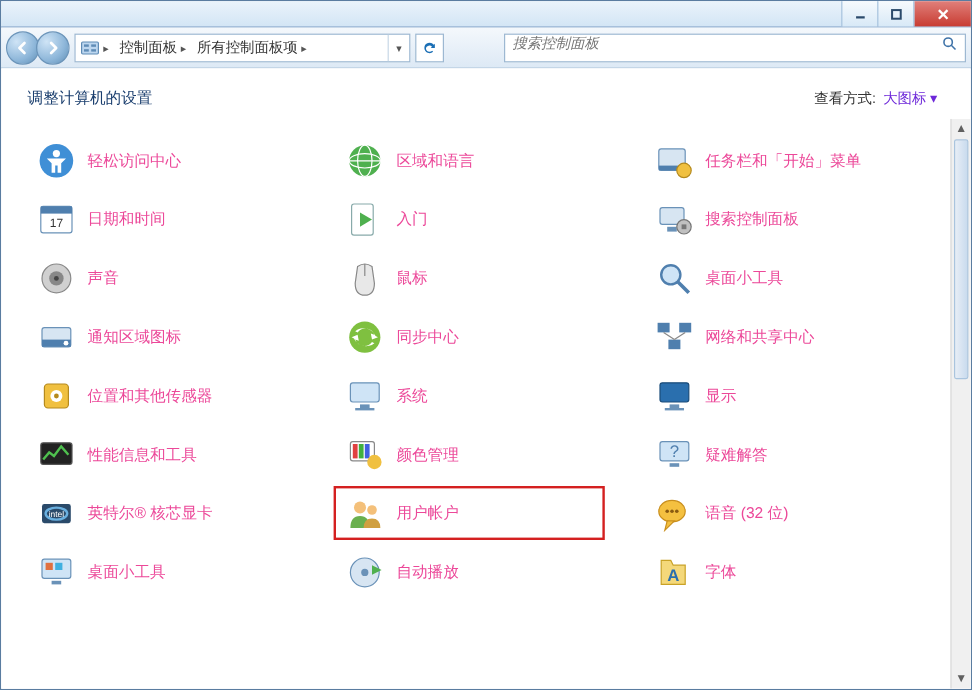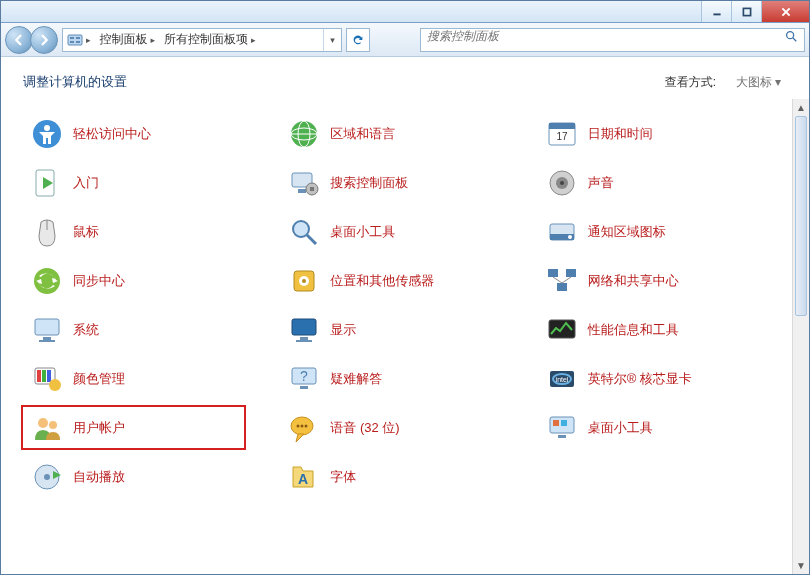--- a/index.html
+++ b/index.html
@@ -20,27 +20,27 @@
 .addrbar .chev { font-size:9px; color:#555; }
 .addrbar .dd { width:18px; display:flex; align-items:center; justify-content:center; border-left:1px solid #c7d7e7; height:100%; }
 .refresh { width:24px; height:24px; border:1px solid #9db8d2; background:#fff; display:flex; align-items:center; justify-content:center; color:#1b6fb5; }
 .searchbox { flex:1; height:24px; border:1px solid #9db8d2; background:#fff; display:flex; align-items:flex-start; padding:0 6px;margin-left:46px; }
 .searchbox input { border:none; outline:none; flex:1; font-size:12px; color:#888; font-style:italic; background:transparent; }
 .searchbox .mag { color:#3f73a8; }
 
 .content { flex:1; background:#fff; display:flex; flex-direction:column; overflow:hidden; }
 .header { display:flex; justify-content:space-between; align-items:center; padding:16px 28px 8px 22px; }
 .header h1 { font-size:13px; font-weight:normal; color:#1a3e6e; }
-.view { font-size:12px; color:#333; display:flex; align-items:center; gap:20px; }
-.view a { color:#737373; text-decoration:none; display:flex; align-items:center; gap:3px; }
+.view { font-size:12px; color:#333; display:flex; align-items:center; gap:6px; }
+.view a { color:#6d28d9; text-decoration:none; display:flex; align-items:center; gap:3px; }
 
 .grid { flex:1; padding:10px 18px 0 28px; display:grid; grid-template-columns: repeat(3, 1fr); grid-auto-rows: 49px; column-gap:10px; row-gap:0; overflow-y:auto; position:relative; }
 .item { display:flex; align-items:center; gap:10px; cursor:pointer; }
 .item .ico { width:34px; height:34px; flex:0 0 34px; display:flex; align-items:center; justify-content:flex-end; }
-.item .lbl { font-size:13px; color:#b91c1c; }
+.item .lbl { font-size:13px; color:#ec4899; }
 .highlight { position:relative; }
 .highlight::before { content:""; position:absolute; left:-8px; top:2px; right:30px; bottom:2px; border:2px solid #d42020; pointer-events:none; }
 
 .scrollbar-gutter { position:absolute; right:0; top:0; bottom:0; width:17px; background:#f0f0f0; border-left:1px solid #d9d9d9; }
 .scroll-up,.scroll-down { height:17px; display:flex; align-items:center; justify-content:center; color:#606060; font-size:10px; }
 .scroll-thumb { position:absolute; left:2px; right:2px; top:17px; height:200px; background:linear-gradient(to right,#e8eef6,#c9dbee); border:1px solid #a9c4de; border-radius:2px; }
 
 
 .ico svg { width:32px; height:32px; }
 </style>
@@ -154,20 +154,30 @@
               <ellipse cx="16" cy="16" rx="13" ry="6" fill="none" stroke="#fff"></ellipse>
               <ellipse cx="16" cy="16" rx="6" ry="13" fill="none" stroke="#fff"></ellipse>
               <line x1="3" y1="16" x2="29" y2="16" stroke="#fff"></line>
             </svg>
           </span>
           <span class="lbl">区域和语言</span>
         </div>
         <div class="item">
           <span class="ico">
             <svg viewBox="0 0 32 32">
+              <rect x="3" y="6" width="22" height="18" rx="2" fill="#d7e5f2" stroke="#6a92b8"></rect>
+              <rect x="3" y="20" width="22" height="4" fill="#4f7fae"></rect>
+              <circle cx="24" cy="24" r="6" fill="#f0c040" stroke="#b58a1e"></circle>
+            </svg>
+          </span>
+          <span class="lbl">任务栏和「开始」菜单</span>
+        </div>
+        <div class="item">
+          <span class="ico">
+            <svg viewBox="0 0 32 32">
               <rect x="3" y="5" width="26" height="22" rx="2" fill="#fff" stroke="#6a92b8"></rect>
               <rect x="3" y="5" width="26" height="6" fill="#4f7fae"></rect>
               <text x="16" y="22" text-anchor="middle" font-size="10" fill="#333">17</text>
             </svg>
           </span>
           <span class="lbl">日期和时间</span>
         </div>
         <div class="item">
           <span class="ico">
             <svg viewBox="0 0 32 32">
@@ -228,46 +238,46 @@
         </div>
         <div class="item">
           <span class="ico">
             <svg viewBox="0 0 32 32">
               <circle cx="16" cy="16" r="13" fill="#7fc040"></circle>
               <path d="M10 12 A8 8 0 0 1 24 14 l-3-1 1 5 5-2-2-1 A11 11 0 0 0 8 11z" fill="#fff"></path>
               <path d="M22 20 A8 8 0 0 1 8 18 l3 1-1-5-5 2 2 1 A11 11 0 0 0 24 21z" fill="#fff"></path>
             </svg>
           </span>
           <span class="lbl">同步中心</span>
-        </div>
-        <div class="item">
-          <span class="ico">
-            <svg viewBox="0 0 32 32">
-              <rect x="6" y="6" width="20" height="20" rx="3" fill="#f0c040" stroke="#b58a1e"></rect>
-              <circle cx="16" cy="16" r="5" fill="#fff"></circle>
-              <circle cx="16" cy="16" r="2" fill="#b58a1e"></circle>
-            </svg>
-          </span>
-          <span class="lbl">位置和其他传感器</span>
         </div>
         <div class="item">
           <span class="ico">
             <svg viewBox="0 0 32 32">
               <rect x="2" y="4" width="10" height="8" fill="#4f7fae"></rect>
               <rect x="20" y="4" width="10" height="8" fill="#4f7fae"></rect>
               <rect x="11" y="18" width="10" height="8" fill="#4f7fae"></rect>
               <line x1="7" y1="12" x2="16" y2="18" stroke="#888"></line>
               <line x1="25" y1="12" x2="16" y2="18" stroke="#888"></line>
             </svg>
           </span>
           <span class="lbl">网络和共享中心</span>
         </div>
         <div class="item">
           <span class="ico">
             <svg viewBox="0 0 32 32">
+              <rect x="6" y="6" width="20" height="20" rx="3" fill="#f0c040" stroke="#b58a1e"></rect>
+              <circle cx="16" cy="16" r="5" fill="#fff"></circle>
+              <circle cx="16" cy="16" r="2" fill="#b58a1e"></circle>
+            </svg>
+          </span>
+          <span class="lbl">位置和其他传感器</span>
+        </div>
+        <div class="item">
+          <span class="ico">
+            <svg viewBox="0 0 32 32">
               <rect x="4" y="5" width="24" height="16" rx="2" fill="#cfe4f6" stroke="#6a92b8"></rect>
               <rect x="12" y="23" width="8" height="3" fill="#6a92b8"></rect>
               <rect x="8" y="26" width="16" height="2" fill="#6a92b8"></rect>
             </svg>
           </span>
           <span class="lbl">系统</span>
         </div>
         <div class="item">
           <span class="ico">
             <svg viewBox="0 0 32 32">

